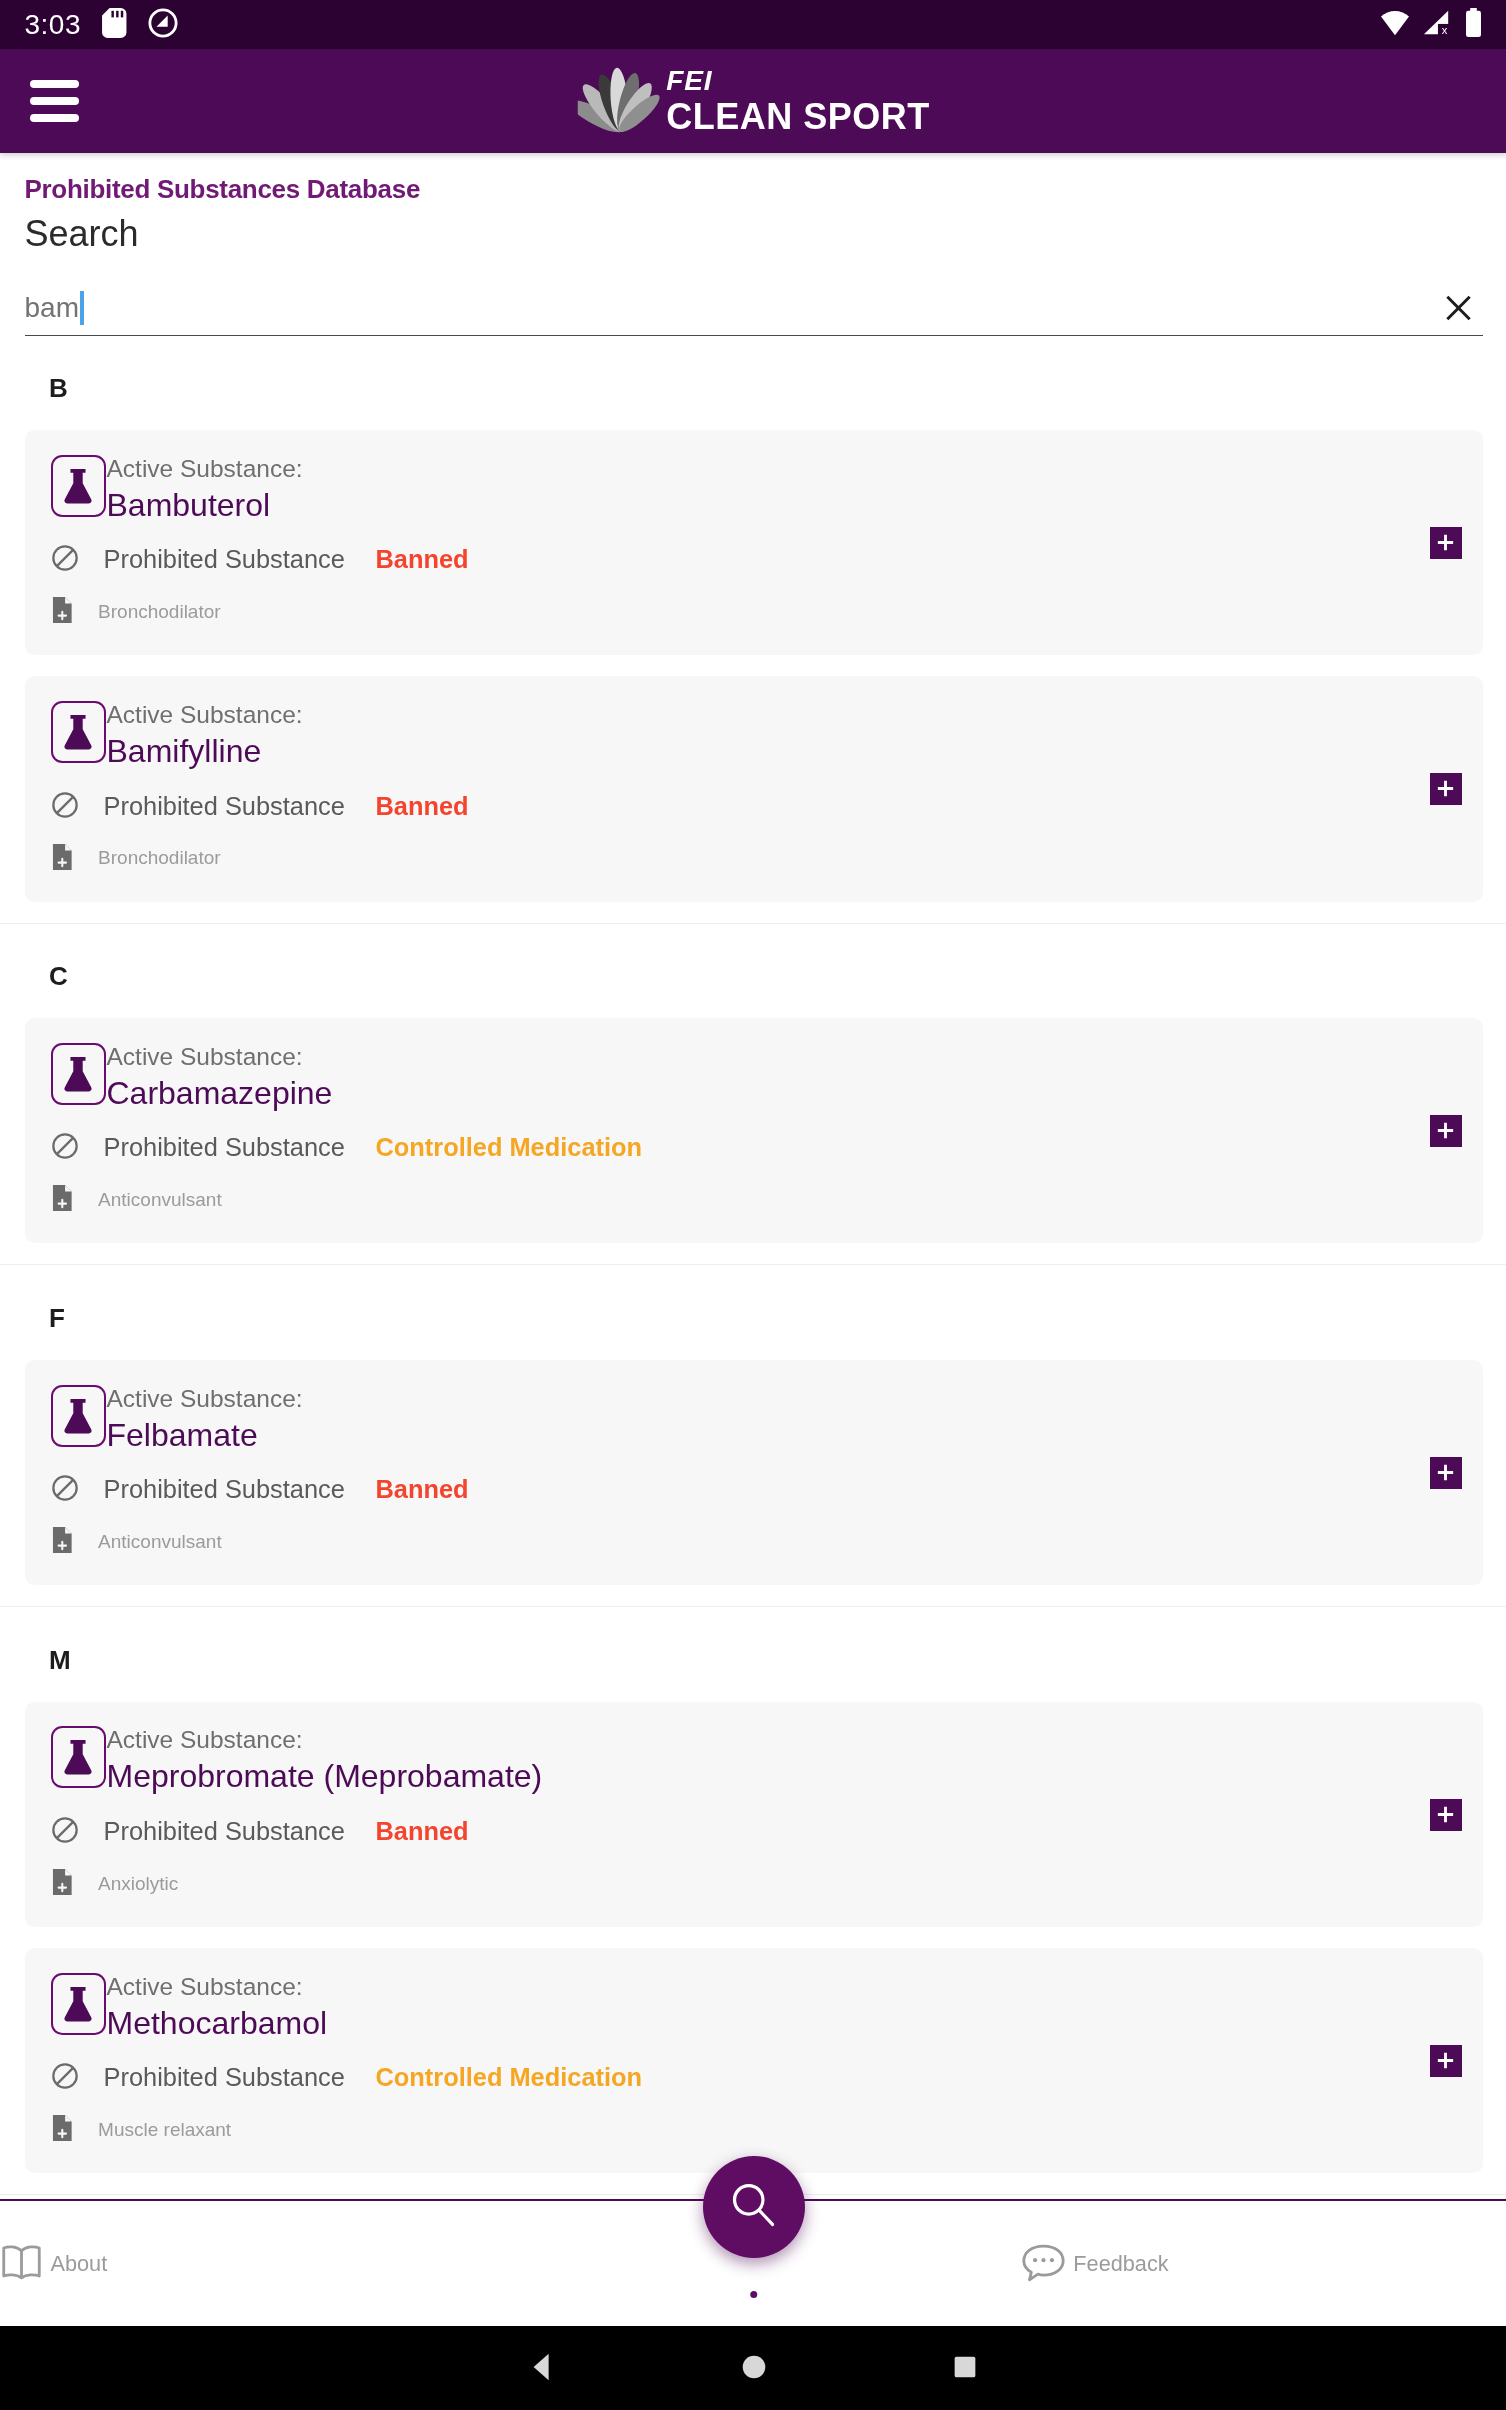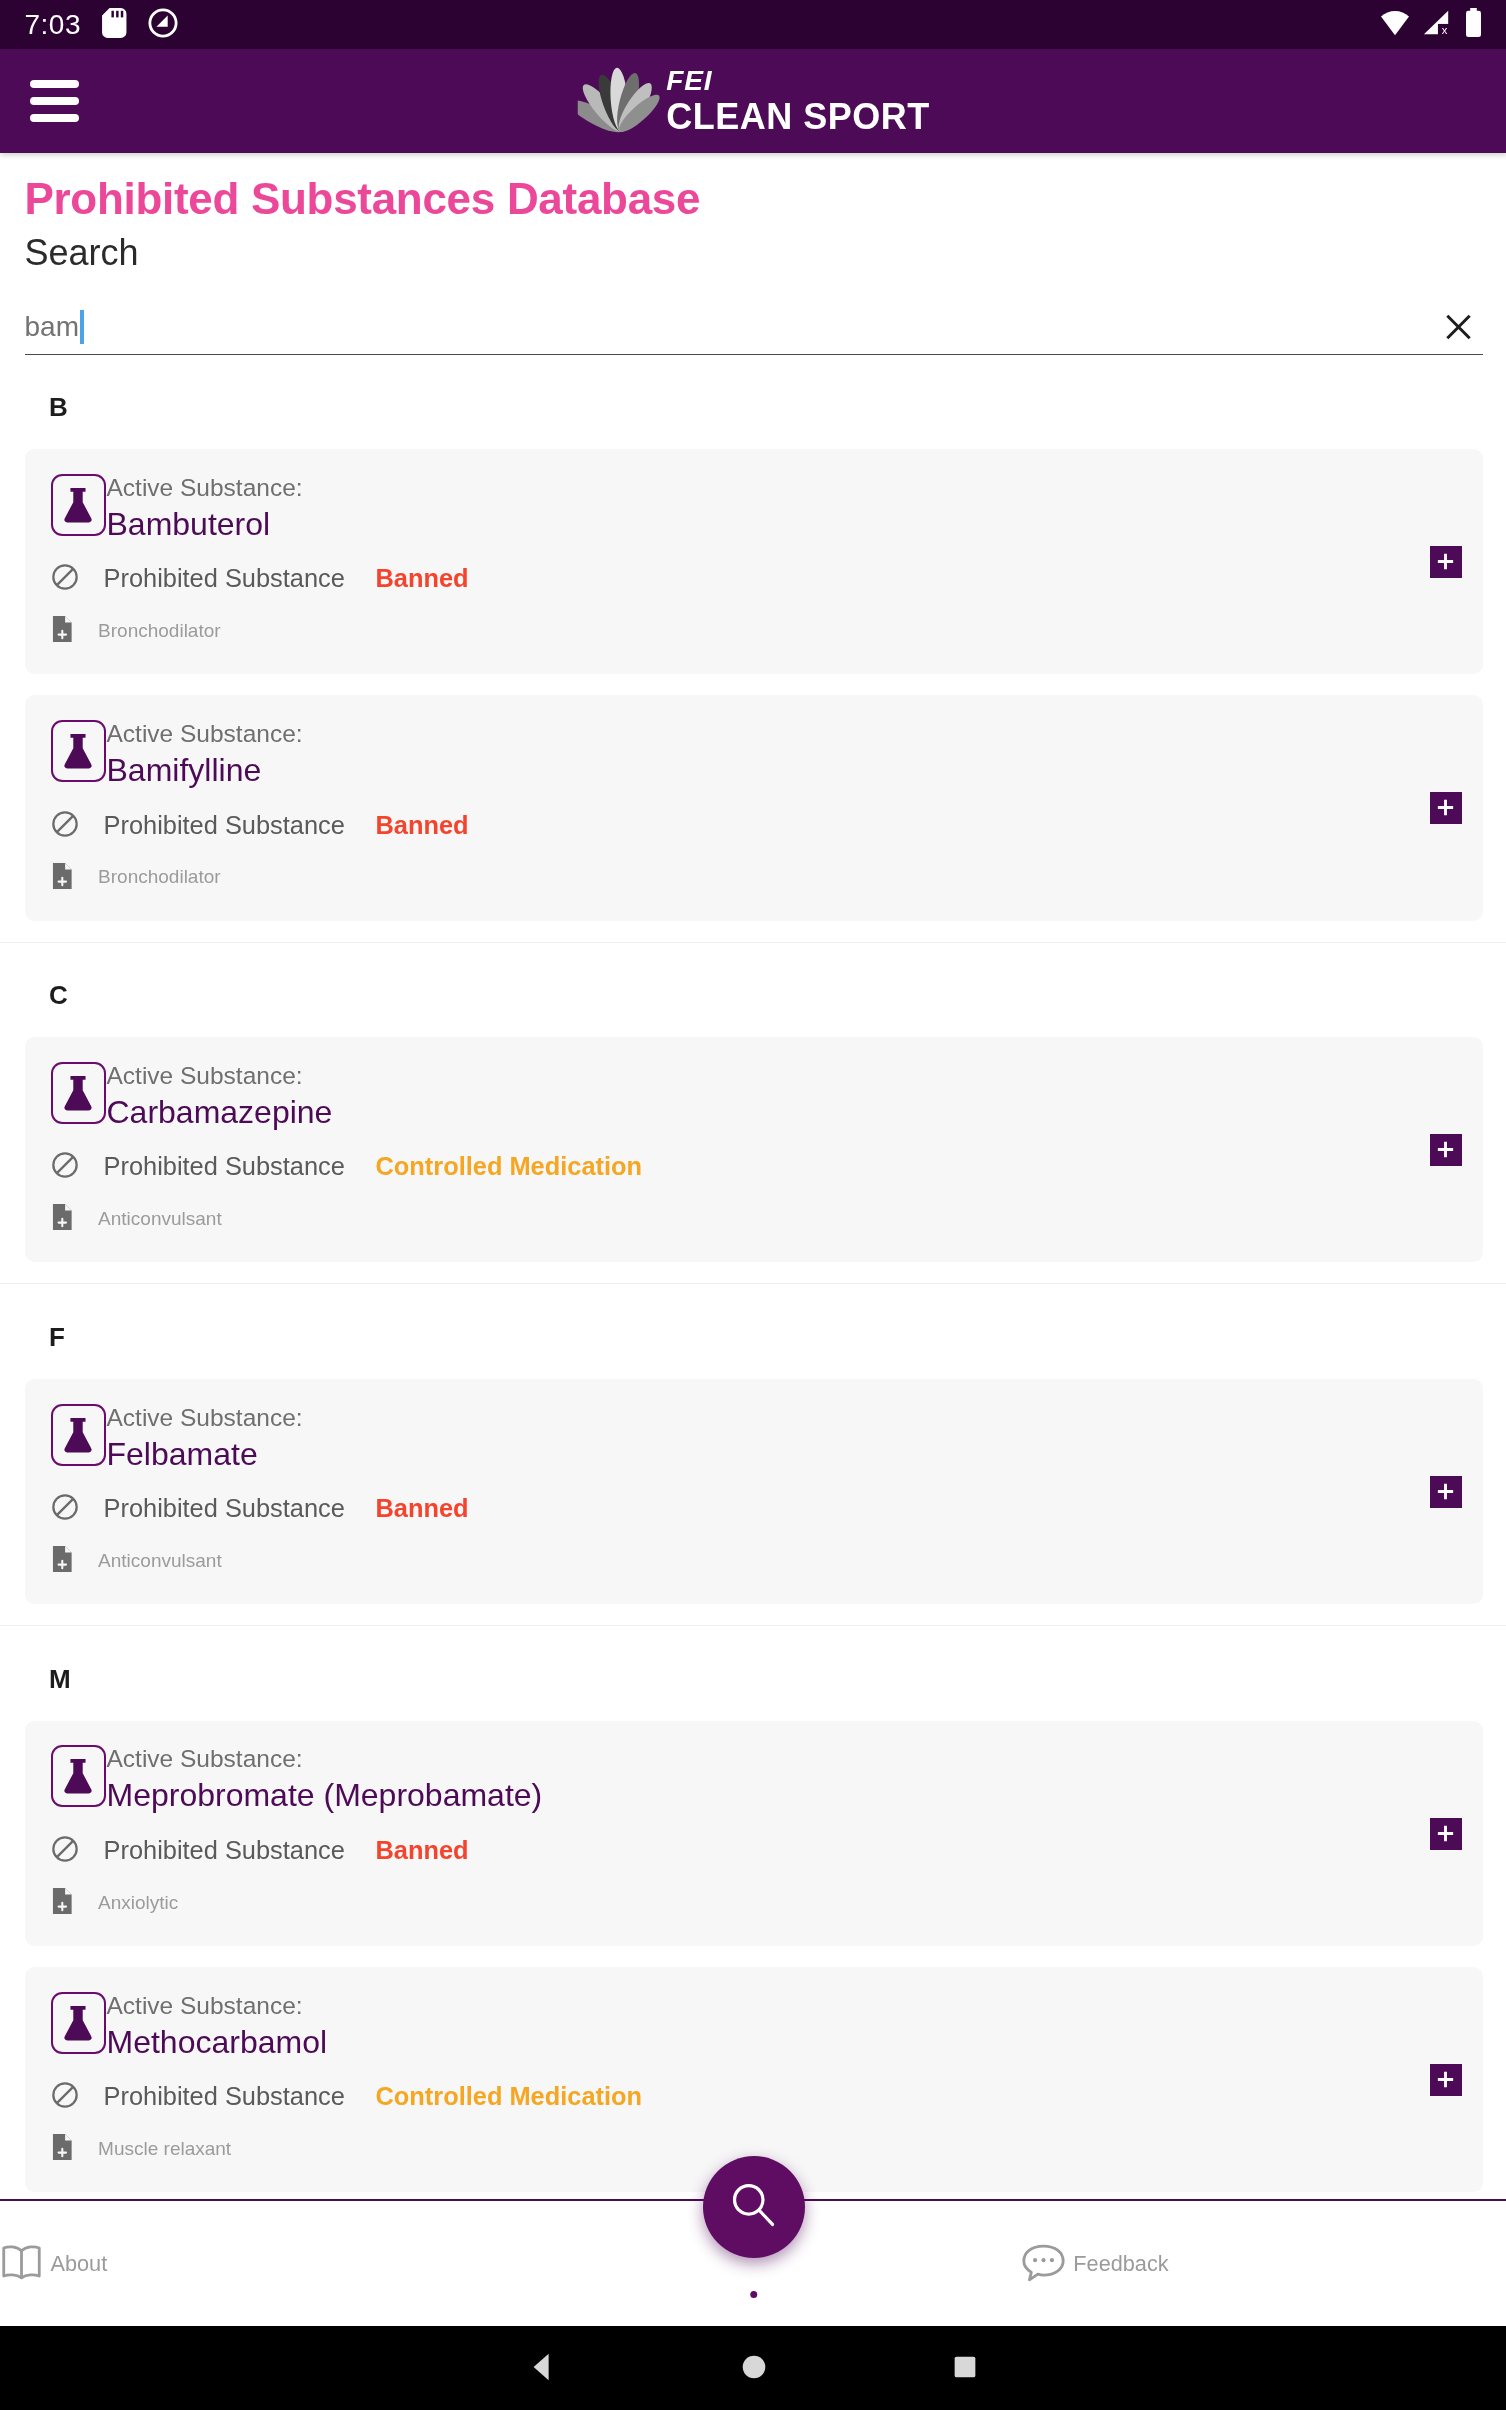--- a/index.html
+++ b/index.html
@@ -32,21 +32,21 @@
   .brand {
     position:absolute; left:50%; transform:translateX(-50%);
     display:flex; align-items:center; gap:2px;
   }
   .brand-text { color:#fff; line-height:1; }
   .brand-fei { font-size:28px; font-weight:bold; font-style:italic; letter-spacing:0.9px; }
   .brand-cs { font-size:36px; font-weight:bold; letter-spacing:0.5px; margin-top:3.8px;text-align:center; }
 
   
   .page-head { padding: 21px 24.5px 0 24.5px; background:#fff; }
-  .page-title { font-size:44px; font-weight:bold; color:#ec4899; letter-spacing:-0.3px; }
+  .page-title { font-size:26px; font-weight:bold; color:#701a75; letter-spacing:-0.3px; }
   .page-sub { font-size:36px; color:#2b2b2b; margin-top:7.5px; font-weight:400;}
 
   
   .search-wrap {
     margin: 26px 24.5px 0 24.5px; position:relative;
     border-bottom: 1.9px solid #4a4a4a; height: 55px;
     display:flex; align-items:center;
   }
   .search-val { font-size:28px; color:#737373; }
   .search-caret { width:3.8px; height:34px; background:#4da3e8; margin-left:0.9px; }
@@ -121,21 +121,21 @@
   }
   .sys-btn { cursor:pointer; }
 </style>
 </head>
 <body>
 
 <div class="phone">
 
   <div class="statusbar">
     <div class="sb-left">
-      <span class="sb-time">7:03</span>
+      <span class="sb-time">3:03</span>
       <span>
         <svg width="24.5" height="30" viewBox="0 0 26 32">
             <path d="M6 0h14a6 6 0 016 6v20a6 6 0 01-6 6H6a6 6 0 01-6-6V8l8-8z" fill="#fff"></path>
             <rect x="10" y="3" width="2.6" height="7" fill="#2c0233"></rect>
             <rect x="15" y="3" width="2.6" height="7" fill="#2c0233"></rect>
             <rect x="20" y="3" width="2.6" height="7" fill="#2c0233"></rect>
           </svg>
       </span>
       <span>
         <svg width="30" height="30" viewBox="0 0 32 32">

